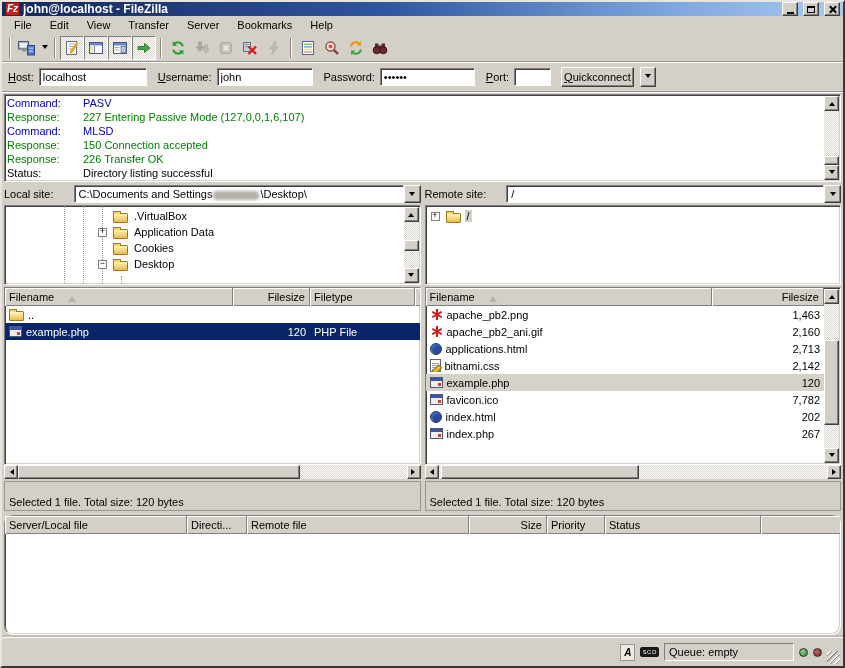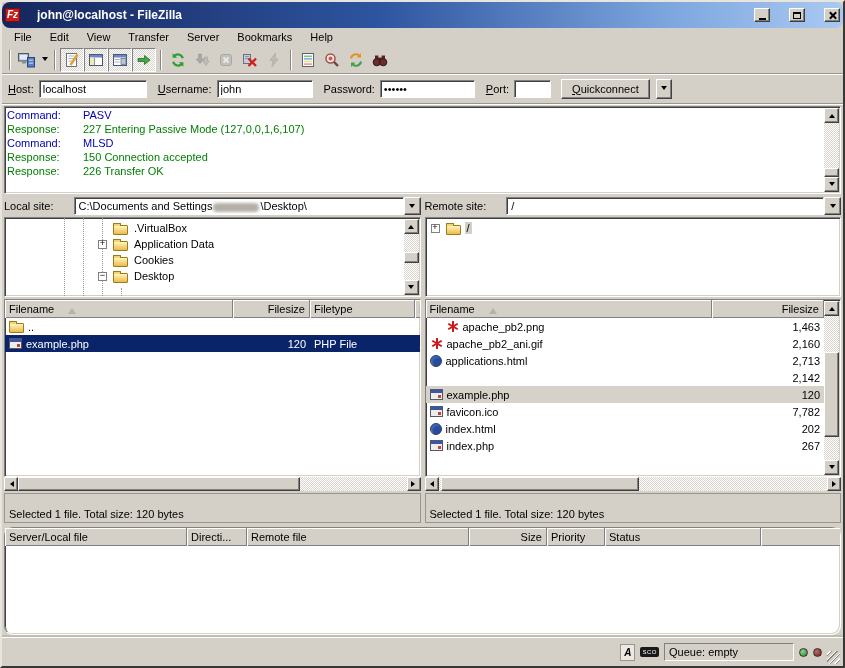--- a/index.html
+++ b/index.html
@@ -1,21 +1,21 @@
 <!DOCTYPE html>
 <html><head>
 <meta charset="utf-8">
 <style>
   * { box-sizing: border-box; }
   body { margin:0; background:#777; font-family:"Liberation Sans", sans-serif; font-size:11px; color:#000; }
   .win { width:845px; height:668px; background:#D4D0C8; border:2px solid; border-color:#E8E5DF #3A3834 #3A3834 #E8E5DF; display:flex; flex-direction:column; overflow:hidden; }
 
   
-  .titlebar { height:26px; flex:none; display:flex; align-items:center; gap:17px; padding:0 3px;
-    background:linear-gradient(90deg,#16265C 0%, #2E55A0 45%, #7FA8E0 80%, #A9C9F0 100%);border-radius:8px; }
+  .titlebar { height:14px; flex:none; display:flex; align-items:center; gap:3px; padding:0 3px;
+    background:linear-gradient(90deg,#16265C 0%, #2E55A0 45%, #7FA8E0 80%, #A9C9F0 100%); }
   .fz-logo { width:15px; height:14px; background:#C41E1E; border:1px solid #7A0E0E; color:#fff; font-weight:bold; font-style:italic; font-size:10px; line-height:12px; text-align:center; flex:none; }
   .title-text { color:#fff; font-weight:bold; font-size:12px; flex:1; white-space:nowrap; overflow:hidden; }
   .winbtn { width:16px; height:14px; flex:none; background:#D4D0C8; border:1px solid; border-color:#FFF #404040 #404040 #FFF; box-shadow:inset -1px -1px 0 #808080; display:flex; align-items:center; justify-content:center; margin-left:2px; position:relative; }
   .g-min { width:7px; height:2px; background:#000; margin-top:7px; }
   .g-max { width:8px; height:7px; border:1px solid #000; border-top-width:2px; }
   .g-close { width:9px; height:9px; position:relative; }
   .g-close::before,.g-close::after { content:""; position:absolute; left:4px; top:0; width:2px; height:9px; background:#000; }
   .g-close::before { transform:rotate(45deg); } .g-close::after { transform:rotate(-45deg); }
 
   
@@ -32,21 +32,21 @@
   .tri-up-s { width:0; height:0; border:3px solid transparent; border-bottom:4px solid #000; margin-bottom:2px; }
   .tri-dn-s { width:0; height:0; border:3px solid transparent; border-top:4px solid #000; margin-top:2px; }
   .tri-lf-s { width:0; height:0; border:3px solid transparent; border-right:4px solid #000; margin-right:2px; }
   .tri-rt-s { width:0; height:0; border:3px solid transparent; border-left:4px solid #000; margin-left:2px; }
 
   
   .quickbar { height:30px; flex:none; display:flex; align-items:center; gap:5px; padding:0 6px; border-bottom:1px solid #9A968E; box-shadow:0 1px 0 #FFF; }
   .qlabel { white-space:nowrap; }
   .u1::first-letter { text-decoration:underline; }
   .qinput { height:18px; border:1px solid; border-color:#808080 #FFF #FFF #808080; box-shadow:inset 1px 1px 0 #404040; background:#fff; font:11px "Liberation Sans",sans-serif; padding:1px 3px; }
-  .qc-btn { height:20px; padding:2px 10px; background:#D4D0C8; border:1px solid; border-color:#FFF #404040 #404040 #FFF; box-shadow:inset -1px -1px 0 #808080; font:11px "Liberation Sans",sans-serif; }
+  .qc-btn { height:20px; padding:2px 2px; background:#D4D0C8; border:1px solid; border-color:#FFF #404040 #404040 #FFF; box-shadow:inset -1px -1px 0 #808080; font:11px "Liberation Sans",sans-serif; }
   .qc-drop { width:16px; height:20px; background:#D4D0C8; border:1px solid; border-color:#FFF #404040 #404040 #FFF; box-shadow:inset -1px -1px 0 #808080; display:flex; align-items:center; justify-content:center; margin-left:1px; }
 
   
   .sunken { background:#fff; border:1px solid; border-color:#808080 #FFF #FFF #808080; box-shadow:inset 1px 1px 0 #404040, inset -1px -1px 0 #D4D0C8; }
 
   
   .logwrap { flex:none; padding:2px 2px 1px 2px; }
   .logbox { height:88px; position:relative; overflow:hidden; padding:1px 18px 1px 2px; }
   .logline { display:flex; height:14px; line-height:14px; white-space:nowrap; }
   .logline .lab { width:76px; flex:none; }
@@ -304,20 +304,24 @@
           <span class="t-command">MLSD</span>
         </div>
       <div class="logline">
           <span class="lab t-response">Response:</span>
           <span class="t-response">150 Connection accepted</span>
         </div>
       <div class="logline">
           <span class="lab t-response">Response:</span>
           <span class="t-response">226 Transfer OK</span>
         </div>
+      <div class="logline">
+          <span class="lab t-status">Status:</span>
+          <span class="t-status">Directory listing successful</span>
+        </div>
       <div class="vscroll">
         <div class="sbtn">
             <span class="tri-up-s"></span>
           </div>
         <div class="vtrack sb-track">
             <div class="sthumb" style="left:0;right:0;bottom:0;height:9px"></div>
           </div>
         <div class="sbtn">
             <span class="tri-dn-s"></span>
           </div>
@@ -450,21 +454,21 @@
           <div class="fcell" style="width:286px">
               <span>Filename</span>
               <span class="sort-up"></span>
             </div>
           <div class="fcell r" style="flex:1">
               <span>Filesize</span>
             </div>
         </div>
         <div class="frows" style="margin-right:16px">
           <div class="frow">
-            <div class="rc" style="width:286px;padding-left:18px">
+            <div class="rc" style="width:286px;padding-left:2px">
                 <span class="fi icon-splat">
                   <i></i>
                 </span>
                 <span>apache_pb2.png</span>
               </div>
             <div class="rc r" style="flex:1">
                 <span>1,463</span>
               </div>
           </div>
           <div class="frow">
@@ -481,20 +485,24 @@
           <div class="frow">
             <div class="rc" style="width:286px;padding-left:2px">
                 <span class="fi icon-ff"></span>
                 <span>applications.html</span>
               </div>
             <div class="rc r" style="flex:1">
                 <span>2,713</span>
               </div>
           </div>
           <div class="frow">
+            <div class="rc" style="width:286px;padding-left:2px">
+                <span class="fi icon-doc"></span>
+                <span>bitnami.css</span>
+              </div>
             <div class="rc r" style="flex:1">
                 <span>2,142</span>
               </div>
           </div>
           <div class="frow sel-gray">
             <div class="rc" style="width:286px;padding-left:2px">
                 <span class="fi icon-win"></span>
                 <span>example.php</span>
               </div>
             <div class="rc r" style="flex:1">

